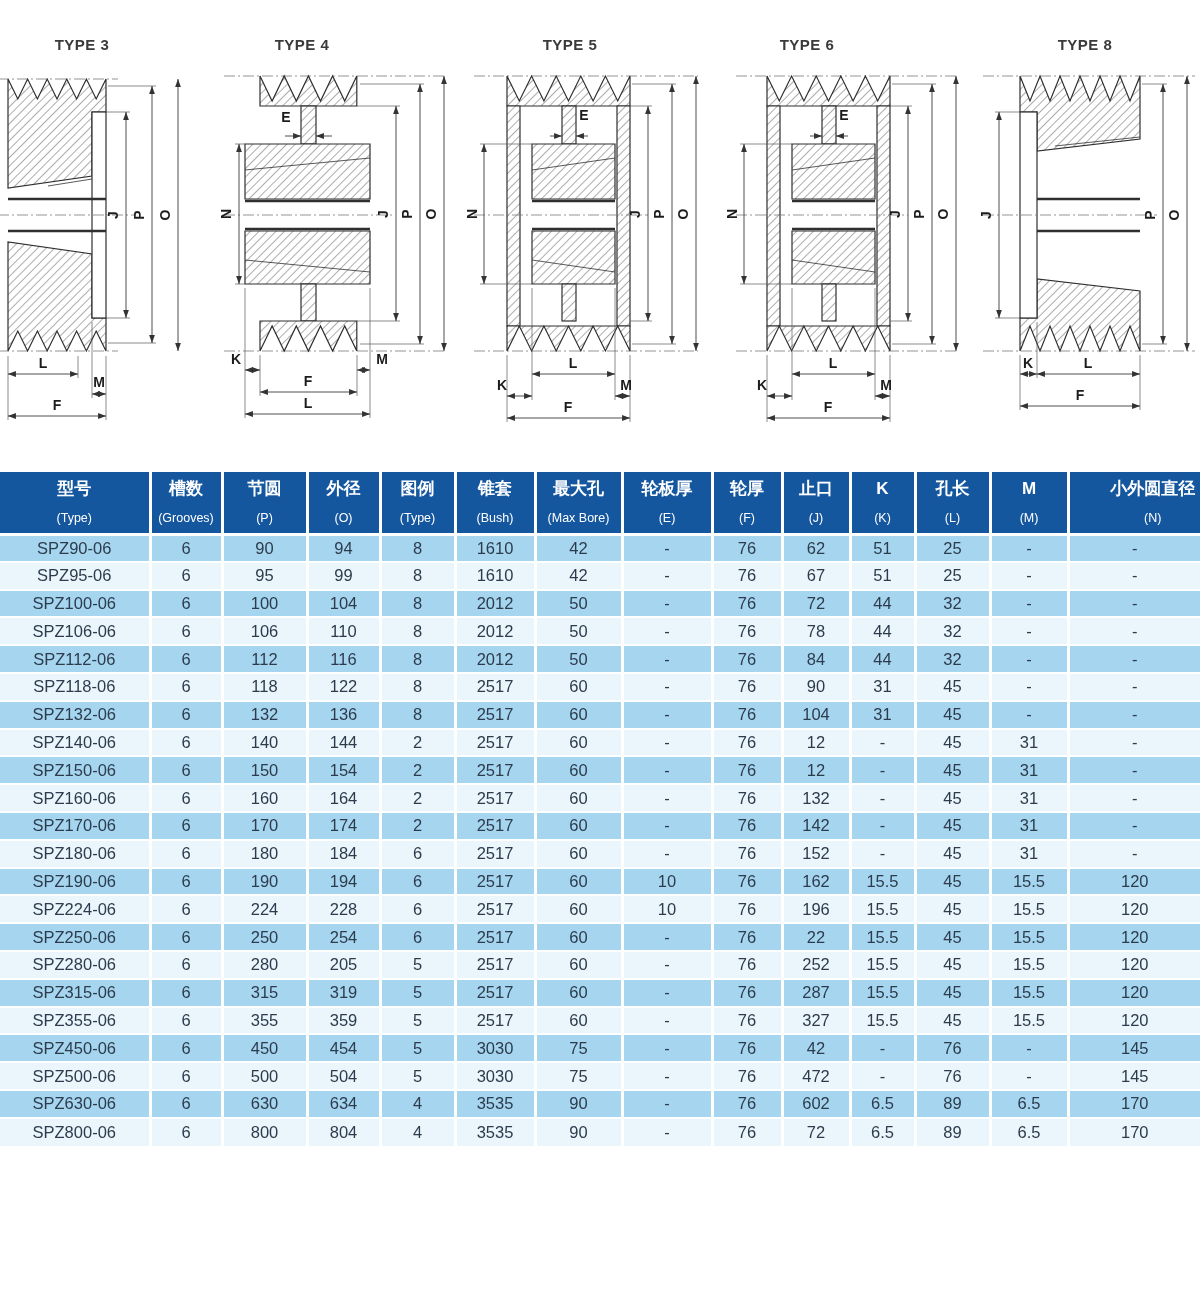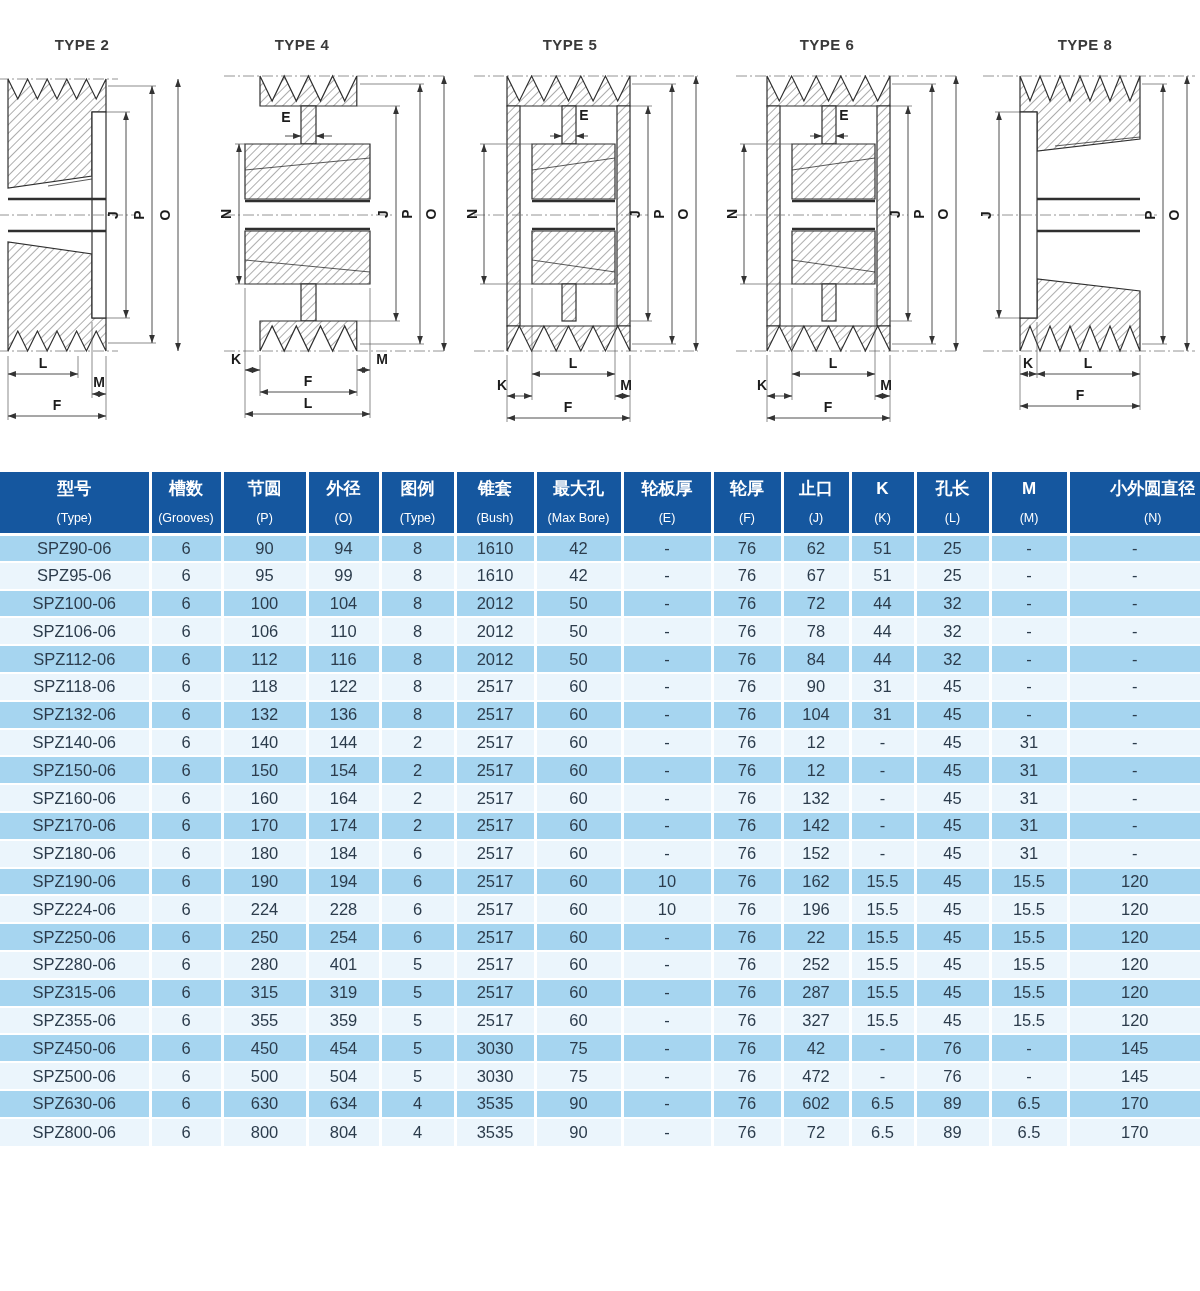--- a/index.html
+++ b/index.html
@@ -59,24 +59,24 @@
     </marker>
     <marker id="aS" viewBox="0 0 10 8" refX="0.7" refY="4" markerWidth="10" markerHeight="8" orient="auto">
       <path d="M9.5,0.8 L0.7,4 L9.5,7.2 Z" fill="#333"></path>
     </marker>
   </defs>
 </svg>
 
 <div class="page">
   <div class="diagrams">
 
-    <div class="diagram-title" style="left:22px">TYPE 2</div>
+    <div class="diagram-title" style="left:22px">TYPE 3</div>
     <div class="diagram-title" style="left:242px">TYPE 4</div>
     <div class="diagram-title" style="left:510px">TYPE 5</div>
-    <div class="diagram-title" style="left:767px">TYPE 6</div>
+    <div class="diagram-title" style="left:747px">TYPE 6</div>
     <div class="diagram-title" style="left:1025px">TYPE 8</div>
 
     <svg class="dsvg" style="left:0" width="200" height="375" viewBox="0 0 200 375">
       <g>
         <line class="cline" x1="-2" y1="23" x2="118" y2="23"></line>
         <line class="cline" x1="-2" y1="295" x2="118" y2="295"></line>
         <path class="body-shape" d="M8,23 l9.8,20 l9.8,-20 l9.8,20 l9.8,-20 l9.8,20 l9.8,-20 l9.8,20 l9.8,-20 l9.8,20 l9.8,-20 L106,56 L92,56 L92,120 L8,132 Z"></path>
         <path class="body-shape" d="M8,295 l9.8,-20 l9.8,20 l9.8,-20 l9.8,20 l9.8,-20 l9.8,20 l9.8,-20 l9.8,20 l9.8,-20 l9.8,20 L106,262 L92,262 L92,198 L8,186 Z"></path>
         <rect class="white-shape" x="92" y="56" width="14" height="206"></rect>
         <path class="thin" d="M48,130 L92,123"></path>
@@ -610,21 +610,21 @@
           <td>22</td>
           <td>15.5</td>
           <td>45</td>
           <td>15.5</td>
           <td>120</td>
         </tr>
         <tr>
           <td>SPZ280-06</td>
           <td>6</td>
           <td>280</td>
-          <td>401</td>
+          <td>205</td>
           <td>5</td>
           <td>2517</td>
           <td>60</td>
           <td>-</td>
           <td>76</td>
           <td>252</td>
           <td>15.5</td>
           <td>45</td>
           <td>15.5</td>
           <td>120</td>

